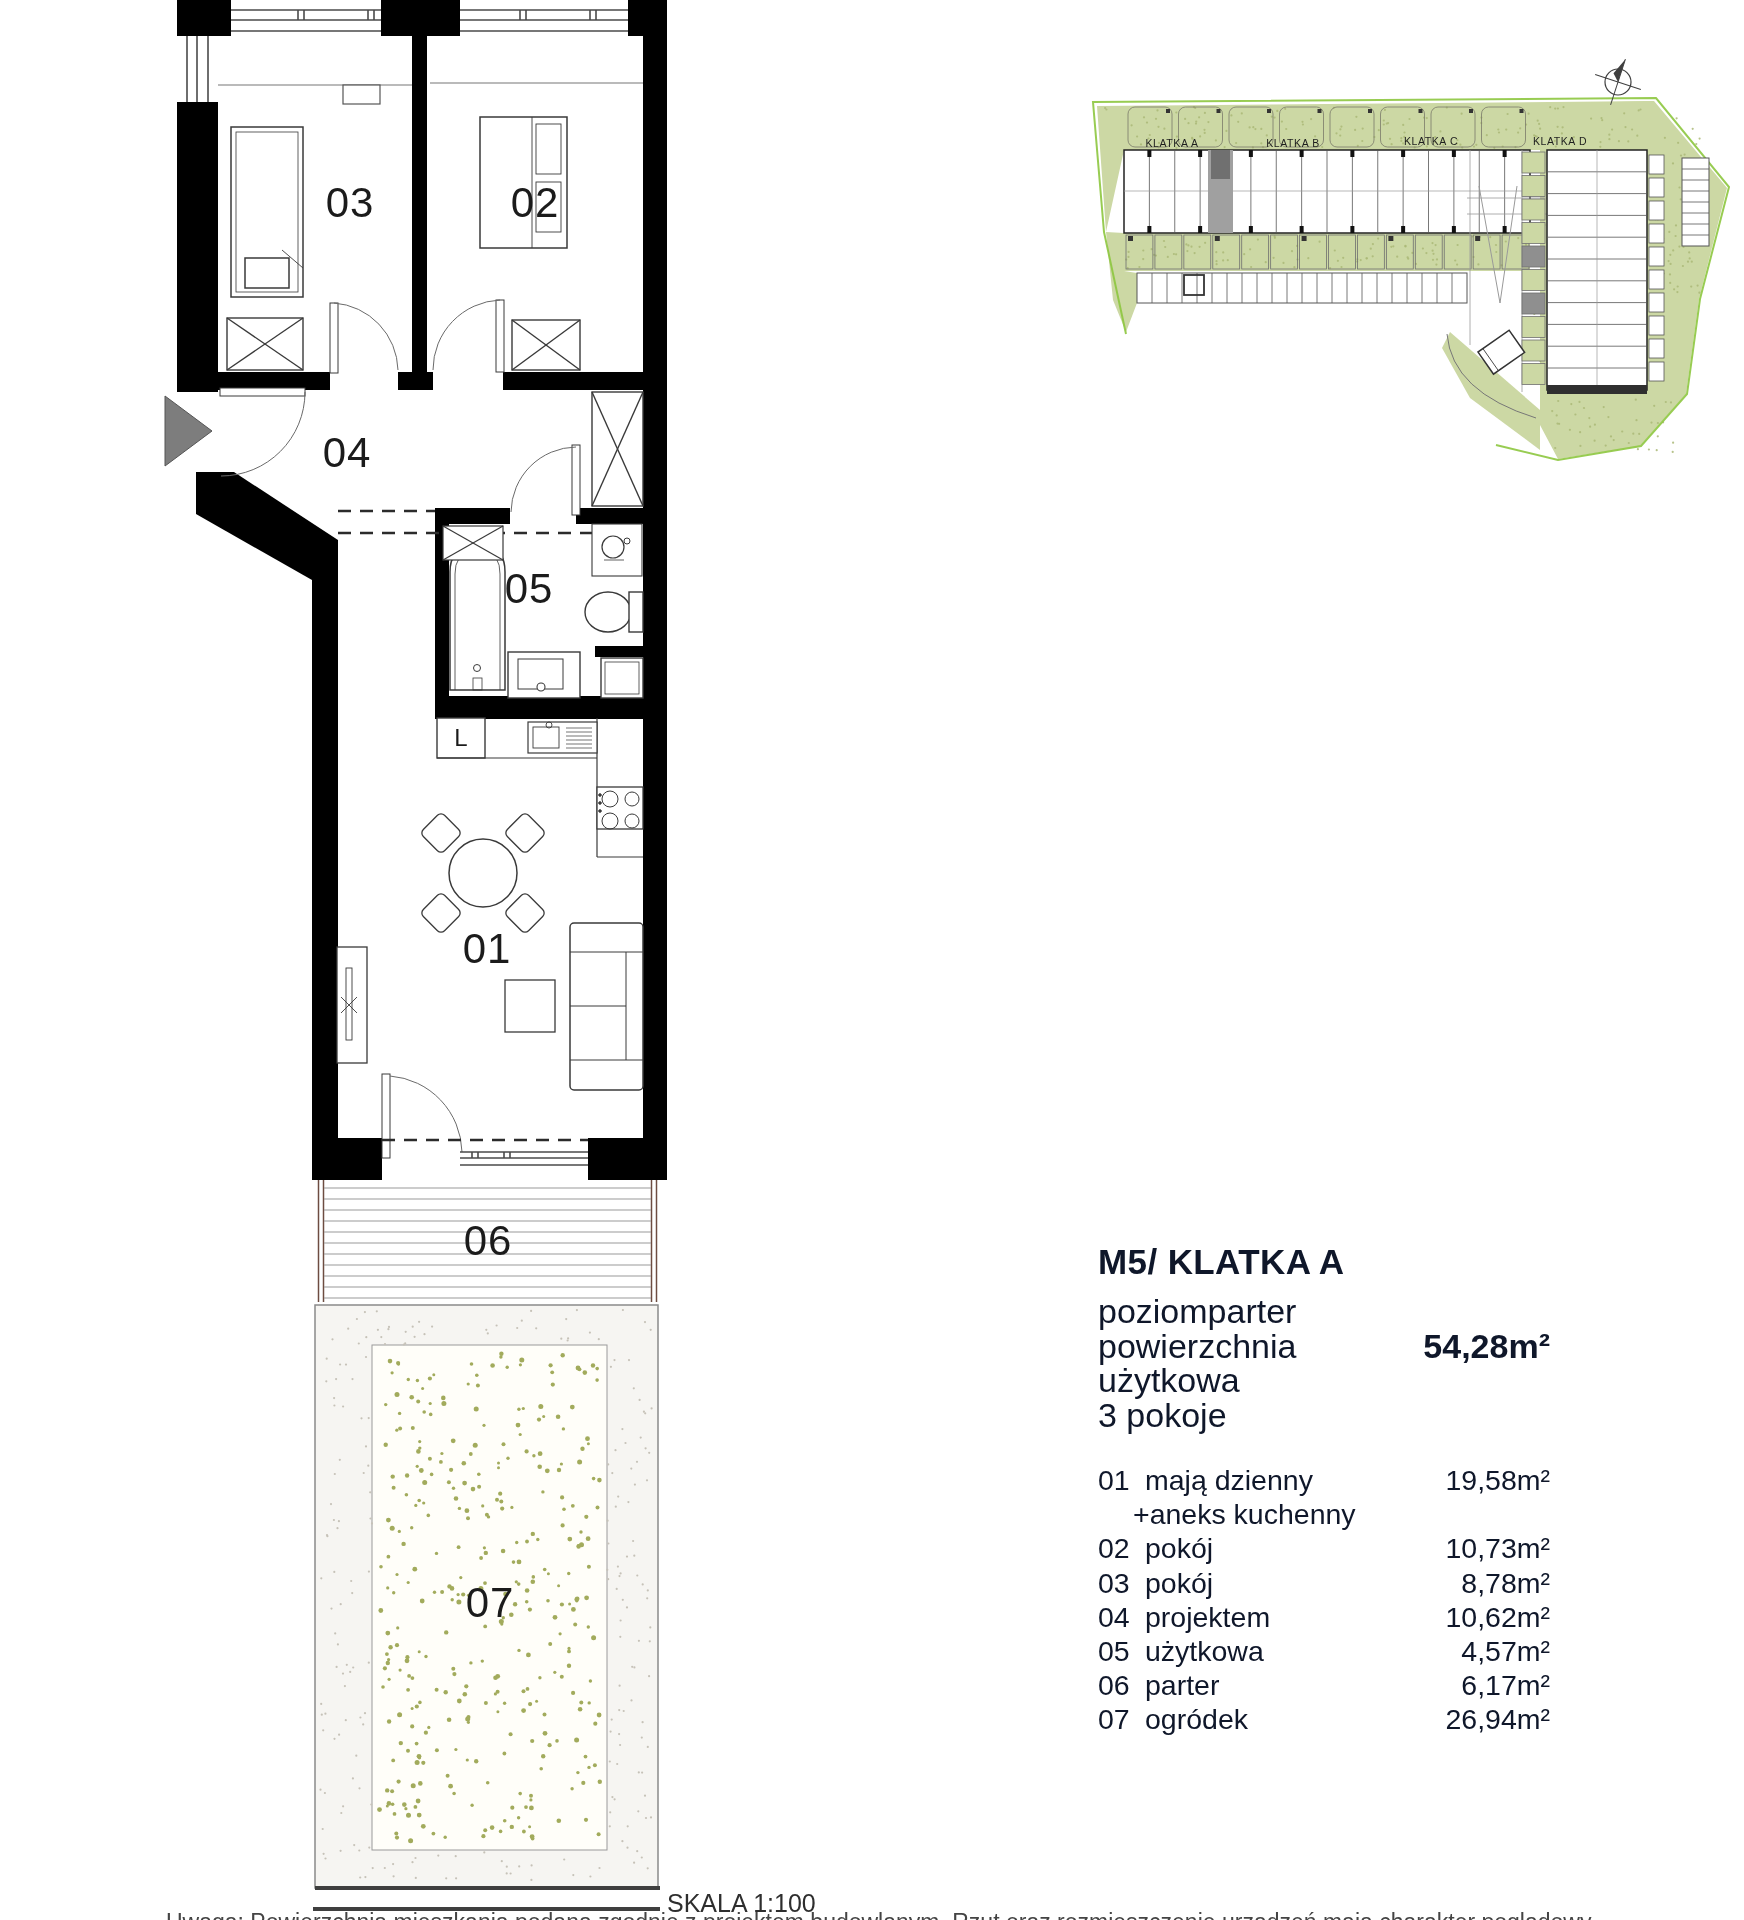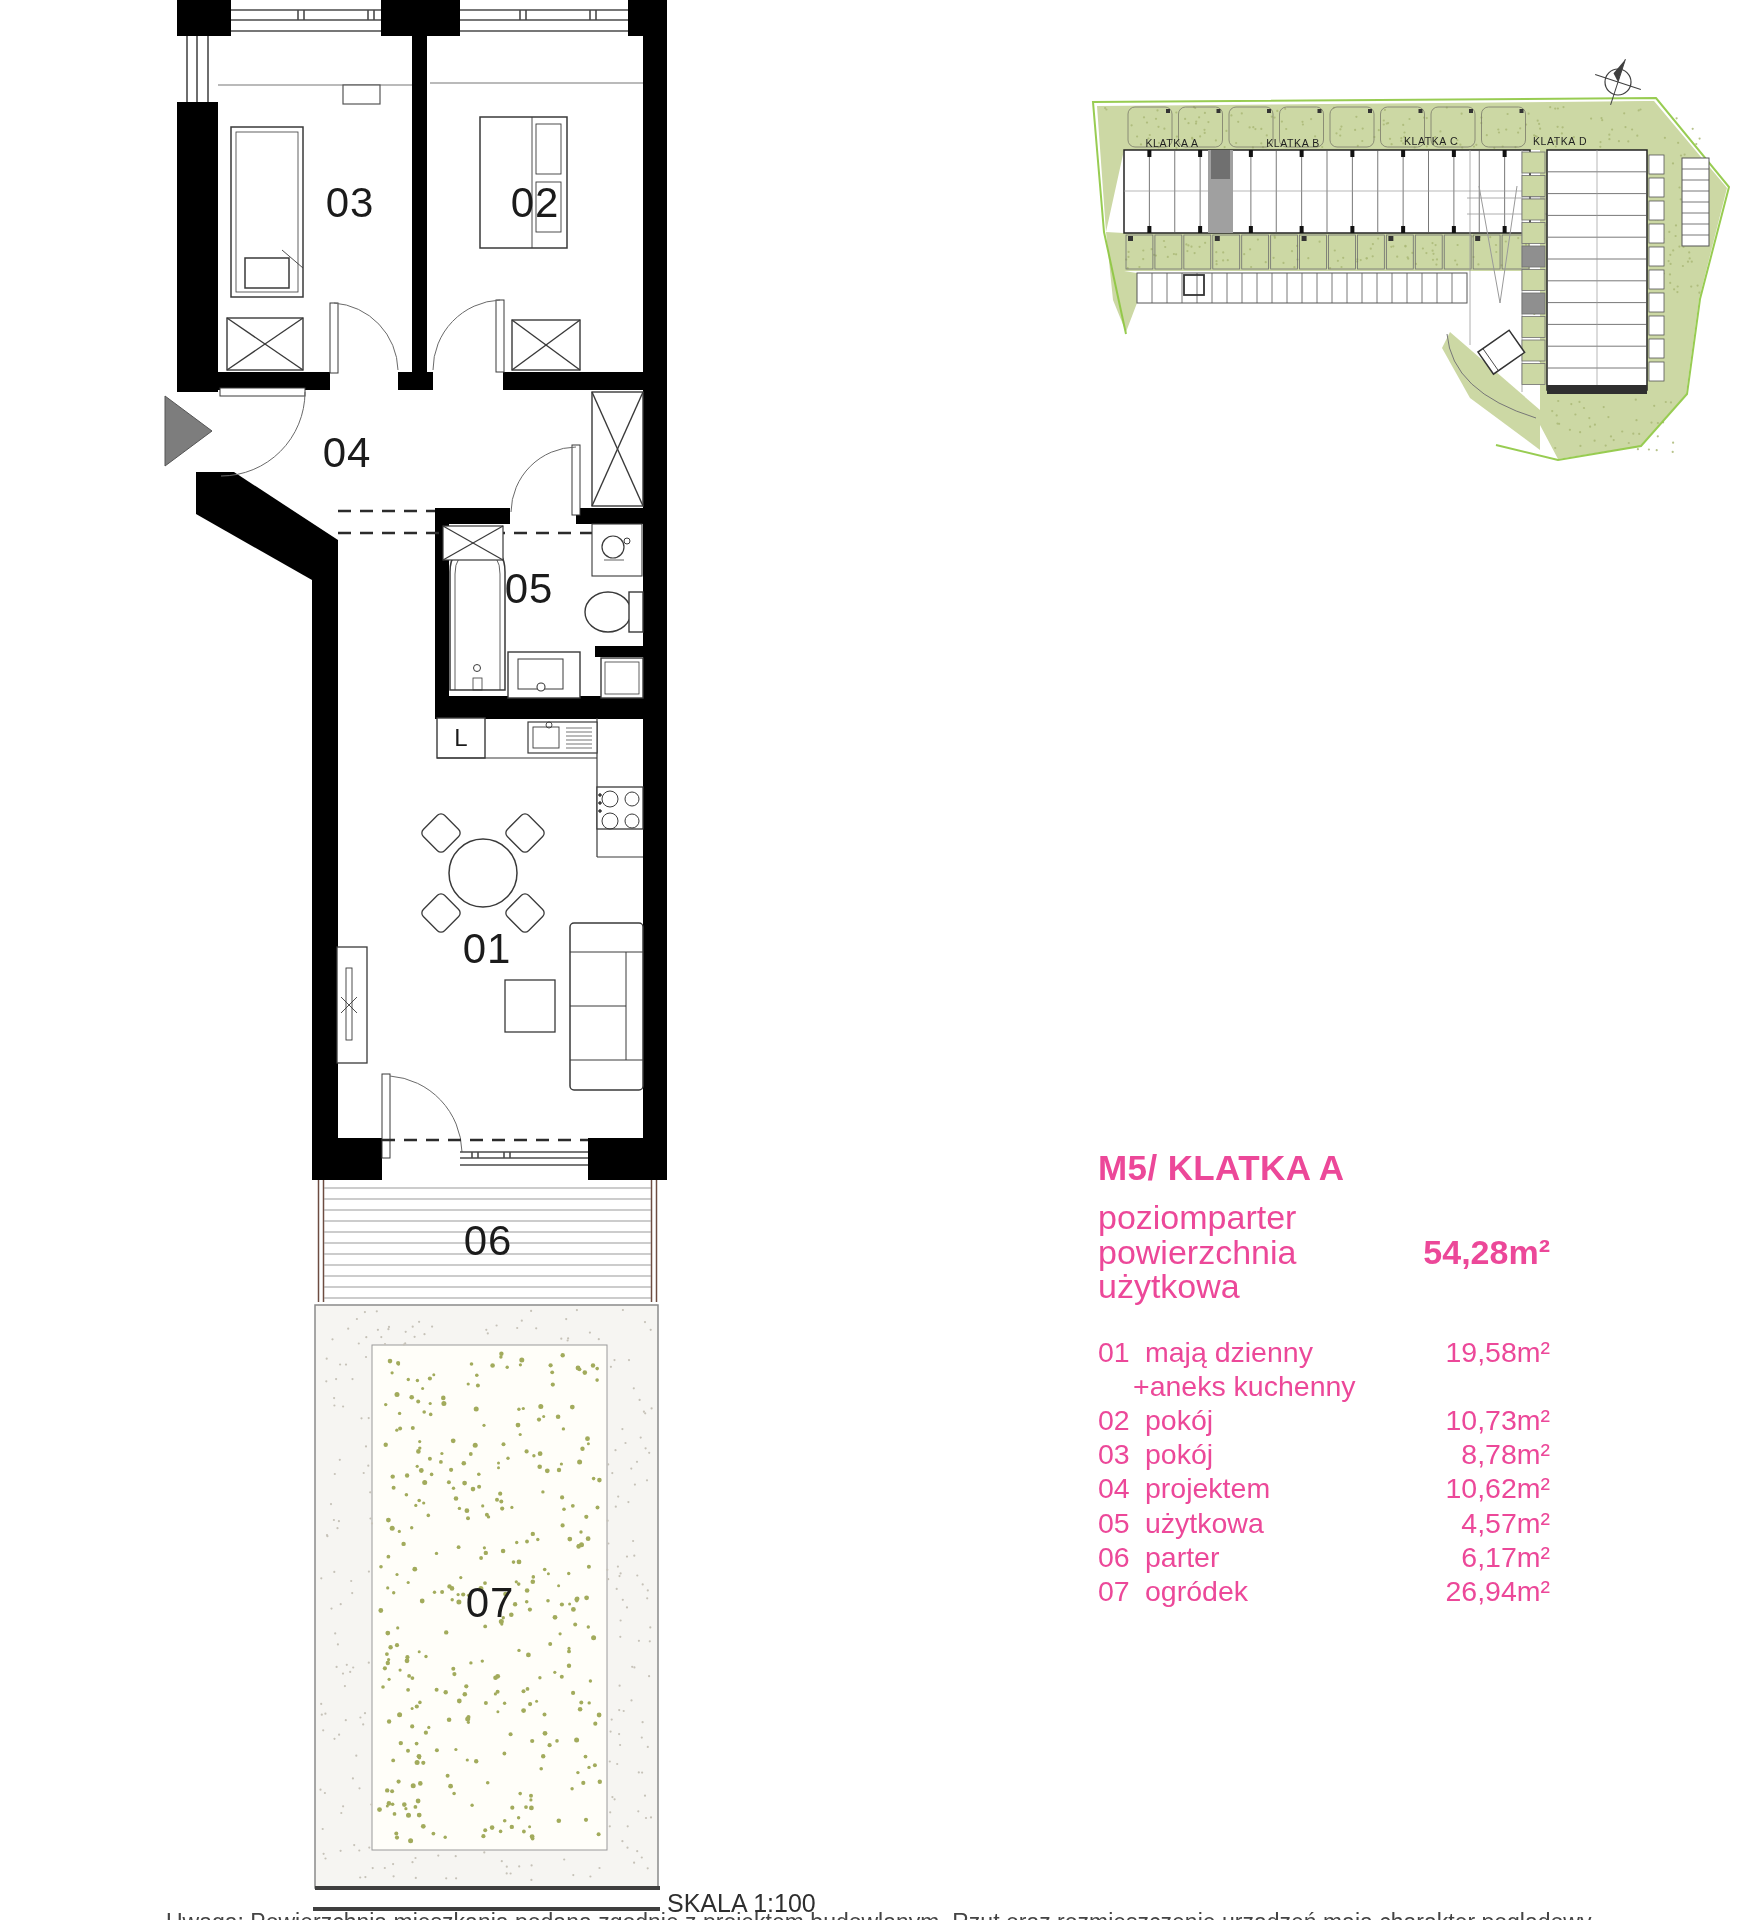--- a/index.html
+++ b/index.html
@@ -1,21 +1,21 @@
 <!DOCTYPE html>
 <html><head>
 <meta charset="utf-8">
 <style>
   html,body{margin:0;padding:0}
   body{width:1744px;height:1920px;overflow:hidden;background:#fff;
        font-family:"Liberation Sans",sans-serif;position:relative}
   svg text{font-family:"Liberation Sans",sans-serif}
   .plan-label{font-size:42px;fill:#1b1b1b;letter-spacing:1px}
   .site-label{font-size:10.5px;fill:#1e1e1e;letter-spacing:.6px}
-  .info{position:absolute;left:1098px;top:1148px;width:452px;color:#ec4899}
+  .info{position:absolute;left:1098px;top:1242px;width:452px;color:#0f172a}
   .info-title{font-size:35px;font-weight:700;letter-spacing:.4px;margin:0 0 12px 0}
   .srow{display:flex;justify-content:flex-start;font-size:34px;line-height:34.5px}
   .srow.bold-val .val{font-weight:700}
   .rooms{margin-top:31px}
   .rrow{display:flex;font-size:28.5px;line-height:34.2px}
   .rrow .no{width:47px}
   .rrow .nm{flex:1}
   .rrow .ar{text-align:right;white-space:nowrap}
   .extra{font-size:28.5px;line-height:34.2px;margin-left:35px}
 </style>
@@ -1404,20 +1404,24 @@
   <h1 class="info-title">M5/ KLATKA A</h1>
 
   <div class="srow">
     <span class="lbl">poziom</span>
     <span class="val">parter</span>
   </div>
   <div class="srow bold-val">
     <span class="lbl">powierzchnia użytkowa</span>
     <span class="val">54,28m²</span>
   </div>
+  <div class="srow">
+    <span class="lbl">3 pokoje</span>
+    <span class="val"></span>
+  </div>
 
   <div class="rooms">
     <div class="rrow">
       <span class="no">01</span>
       <span class="nm">mają dzienny</span>
       <span class="ar">19,58m²</span>
     </div>
     <div class="extra">+aneks kuchenny</div>
     <div class="rrow">
       <span class="no">02</span>

